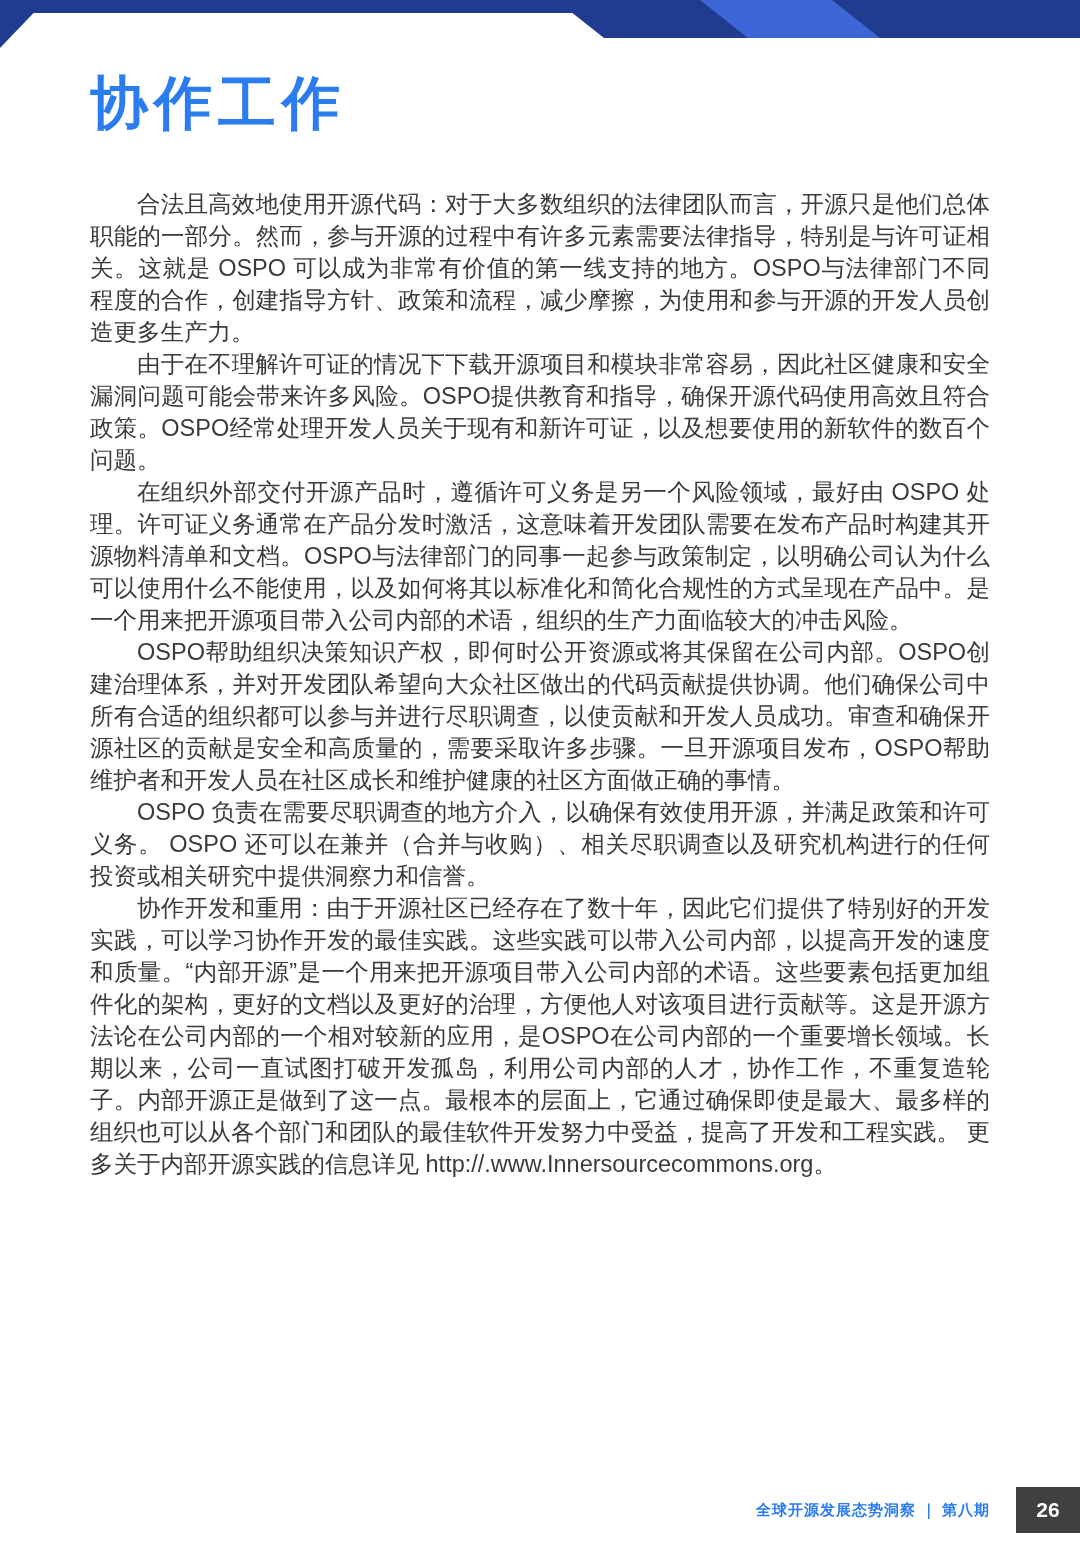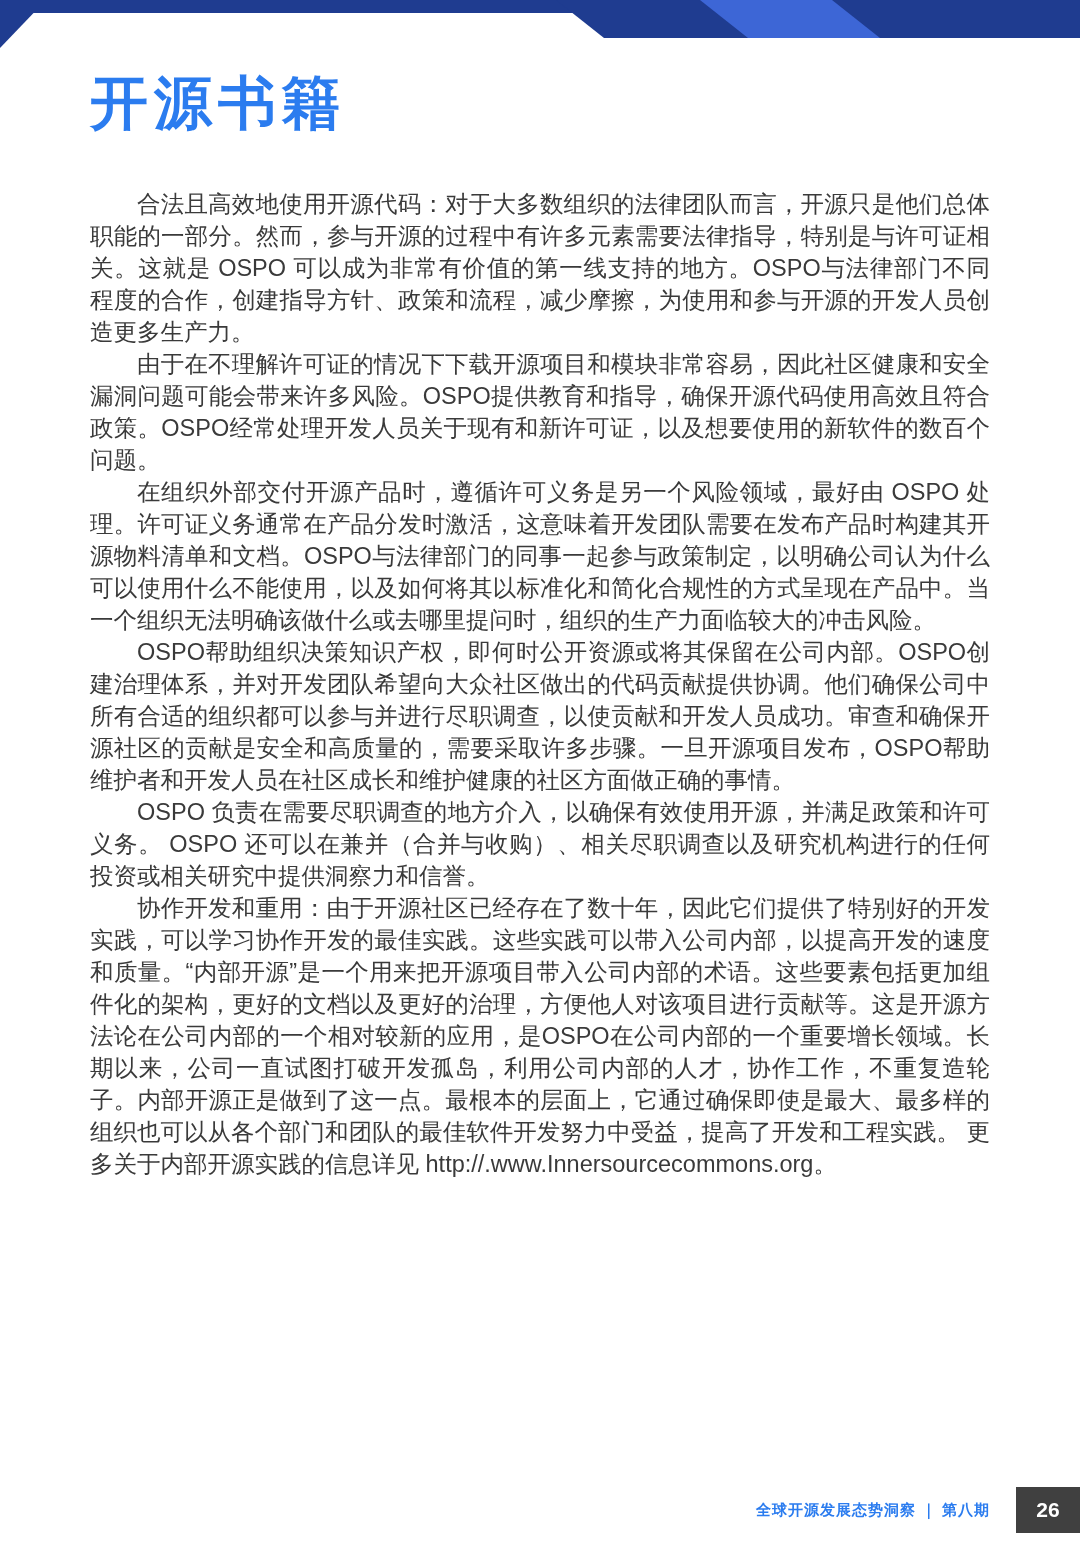--- a/index.html
+++ b/index.html
@@ -80,26 +80,26 @@
 
   <div class="header-deco">
     <svg width="1080" height="52" viewBox="0 0 1080 52" xmlns="http://www.w3.org/2000/svg">
       <rect x="0" y="0" width="1080" height="13" fill="#1F3C90"></rect>
       <polygon points="0,0 46,0 0,48" fill="#1F3C90"></polygon>
       <polygon points="556,0 1080,0 1080,38 604,38" fill="#1F3C90"></polygon>
       <polygon points="700,0 832,0 880,38 748,38" fill="#3D66D6"></polygon>
     </svg>
   </div>
 
-  <h1 class="title">开源书籍</h1>
+  <h1 class="title">协作工作</h1>
 
   <div class="content">
     <p>合法且高效地使用开源代码：对于大多数组织的法律团队而言，开源只是他们总体职能的一部分。然而，参与开源的过程中有许多元素需要法律指导，特别是与许可证相关。这就是 OSPO 可以成为非常有价值的第一线支持的地方。OSPO与法律部门不同程度的合作，创建指导方针、政策和流程，减少摩擦，为使用和参与开源的开发人员创造更多生产力。</p>
     <p>由于在不理解许可证的情况下下载开源项目和模块非常容易，因此社区健康和安全漏洞问题可能会带来许多风险。OSPO提供教育和指导，确保开源代码使用高效且符合政策。OSPO经常处理开发人员关于现有和新许可证，以及想要使用的新软件的数百个问题。</p>
-    <p>在组织外部交付开源产品时，遵循许可义务是另一个风险领域，最好由 OSPO 处理。许可证义务通常在产品分发时激活，这意味着开发团队需要在发布产品时构建其开源物料清单和文档。OSPO与法律部门的同事一起参与政策制定，以明确公司认为什么可以使用什么不能使用，以及如何将其以标准化和简化合规性的方式呈现在产品中。当一个组织无法明确该做什么或去哪里提问时，组织的生产力面临较大的冲击风险。</p>
+    <p>在组织外部交付开源产品时，遵循许可义务是另一个风险领域，最好由 OSPO 处理。许可证义务通常在产品分发时激活，这意味着开发团队需要在发布产品时构建其开源物料清单和文档。OSPO与法律部门的同事一起参与政策制定，以明确公司认为什么可以使用什么不能使用，以及如何将其以标准化和简化合规性的方式呈现在产品中。是一个用来把开源项目带入公司内部的术语，组织的生产力面临较大的冲击风险。</p>
     <p>OSPO帮助组织决策知识产权，即何时公开资源或将其保留在公司内部。OSPO创建治理体系，并对开发团队希望向大众社区做出的代码贡献提供协调。他们确保公司中所有合适的组织都可以参与并进行尽职调查，以使贡献和开发人员成功。审查和确保开源社区的贡献是安全和高质量的，需要采取许多步骤。一旦开源项目发布，OSPO帮助维护者和开发人员在社区成长和维护健康的社区方面做正确的事情。</p>
     <p>OSPO 负责在需要尽职调查的地方介入，以确保有效使用开源，并满足政策和许可义务。 OSPO 还可以在兼并（合并与收购）、相关尽职调查以及研究机构进行的任何投资或相关研究中提供洞察力和信誉。</p>
     <p>协作开发和重用：由于开源社区已经存在了数十年，因此它们提供了特别好的开发实践，可以学习协作开发的最佳实践。这些实践可以带入公司内部，以提高开发的速度和质量。“内部开源”是一个用来把开源项目带入公司内部的术语。这些要素包括更加组件化的架构，更好的文档以及更好的治理，方便他人对该项目进行贡献等。这是开源方法论在公司内部的一个相对较新的应用，是OSPO在公司内部的一个重要增长领域。长期以来，公司一直试图打破开发孤岛，利用公司内部的人才，协作工作，不重复造轮子。内部开源正是做到了这一点。最根本的层面上，它通过确保即使是最大、最多样的组织也可以从各个部门和团队的最佳软件开发努力中受益，提高了开发和工程实践。 更多关于内部开源实践的信息详见 http://.www.Innersourcecommons.org。</p>
   </div>
 
   <div class="footer">
     <span class="footer-text">全球开源发展态势洞察 ｜ 第八期</span>
     <span class="page-num">26</span>
   </div>
 

